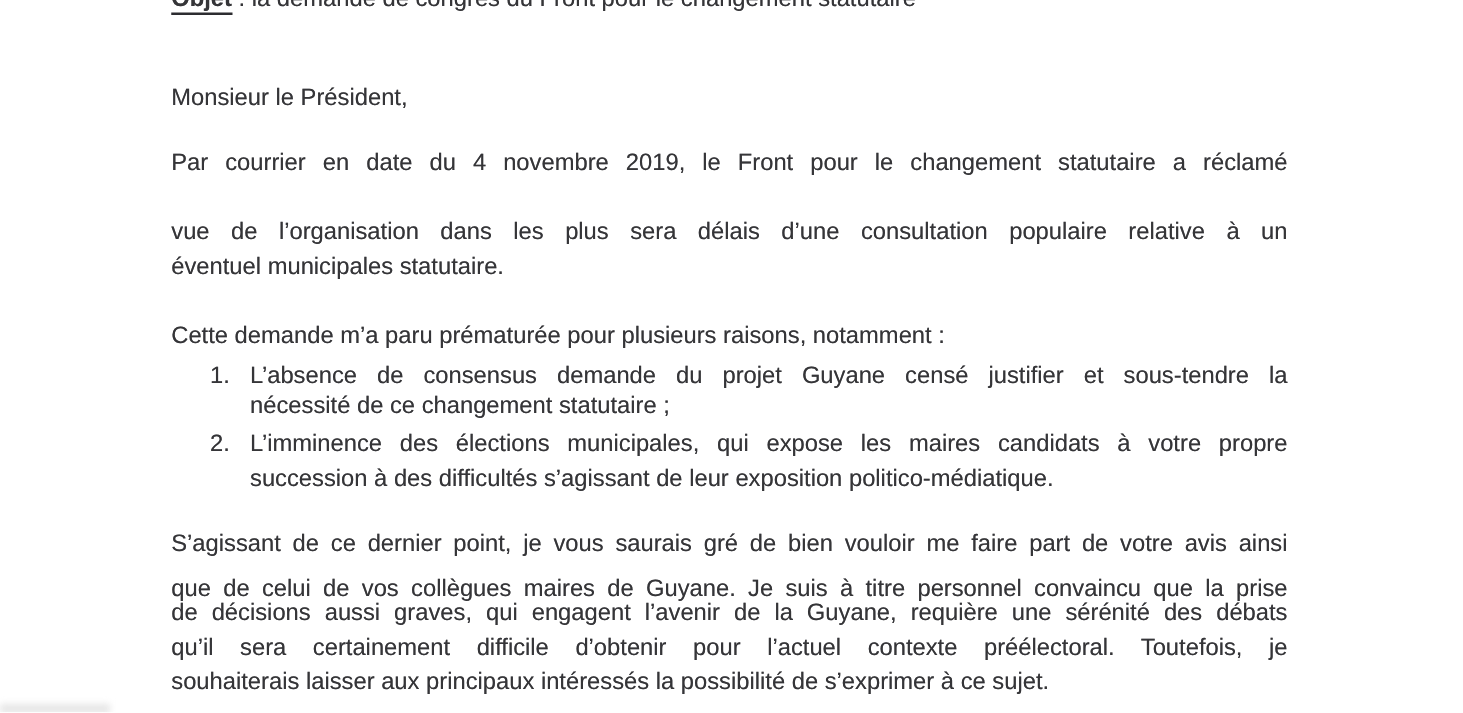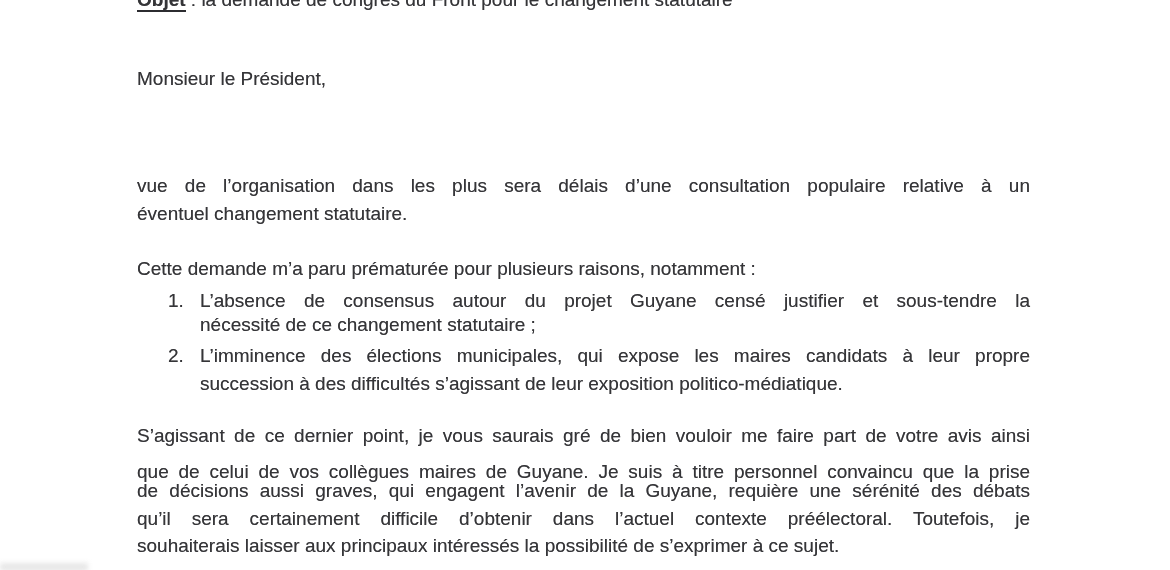--- a/index.html
+++ b/index.html
@@ -23,34 +23,35 @@
 </head>
 <body>
 
 <div class="viewport">
   <div class="page">
 
     <div class="subject"><span class="subject-label">Objet</span><span> : la demande de congrès du Front pour le changement statutaire</span></div>
 
     <div class="txt" style="top:65px">Monsieur le Président,</div>
 
+    <div class="txt jline" style="top: 117px;">Par courrier en date du 4 novembre 2019, le Front pour le changement statutaire a réclamé</div>
     <div class="txt jline" style="top: 172px;">vue de l’organisation dans les plus sera délais d’une consultation populaire relative à un</div>
-    <div class="txt last" style="top:199.5px">éventuel changement statutaire.</div>
+    <div class="txt last" style="top:199.5px">éventuel municipales statutaire.</div>
 
     <div class="txt" style="top:255px">Cette demande m’a paru prématurée pour plusieurs raisons, notamment :</div>
 
     <div class="txt num" style="top:287px">1.</div>
-    <div class="txt li jline" style="top: 287px;">L’absence de consensus autour du projet Guyane censé justifier et sous-tendre la</div>
+    <div class="txt li jline" style="top: 287px;">L’absence de consensus demande du projet Guyane censé justifier et sous-tendre la</div>
     <div class="txt li last" style="top:311px">nécessité de ce changement statutaire ;</div>
 
     <div class="txt num" style="top:342px">2.</div>
-    <div class="txt li jline" style="top: 342px;">L’imminence des élections municipales, qui expose les maires candidats à leur propre</div>
+    <div class="txt li jline" style="top: 342px;">L’imminence des élections municipales, qui expose les maires candidats à votre propre</div>
     <div class="txt li last" style="top:369.5px">succession à des difficultés s’agissant de leur exposition politico-médiatique.</div>
 
     <div class="txt jline" style="top: 422px;">S’agissant de ce dernier point, je vous saurais gré de bien vouloir me faire part de votre avis ainsi</div>
     <div class="txt jline" style="top: 458px;">que de celui de vos collègues maires de Guyane. Je suis à titre personnel convaincu que la prise</div>
     <div class="txt jline" style="top: 477px;">de décisions aussi graves, qui engagent l’avenir de la Guyane, requière une sérénité des débats</div>
-    <div class="txt jline" style="top: 504.5px;">qu’il sera certainement difficile d’obtenir dans l’actuel contexte préélectoral. Toutefois, je</div>
+    <div class="txt jline" style="top: 504.5px;">qu’il sera certainement difficile d’obtenir pour l’actuel contexte préélectoral. Toutefois, je</div>
     <div class="txt last" style="top:532px">souhaiterais laisser aux principaux intéressés la possibilité de s’exprimer à ce sujet.</div>
 
     <div class="smudge"></div>
   </div>
 </div>
 
 </body></html>

